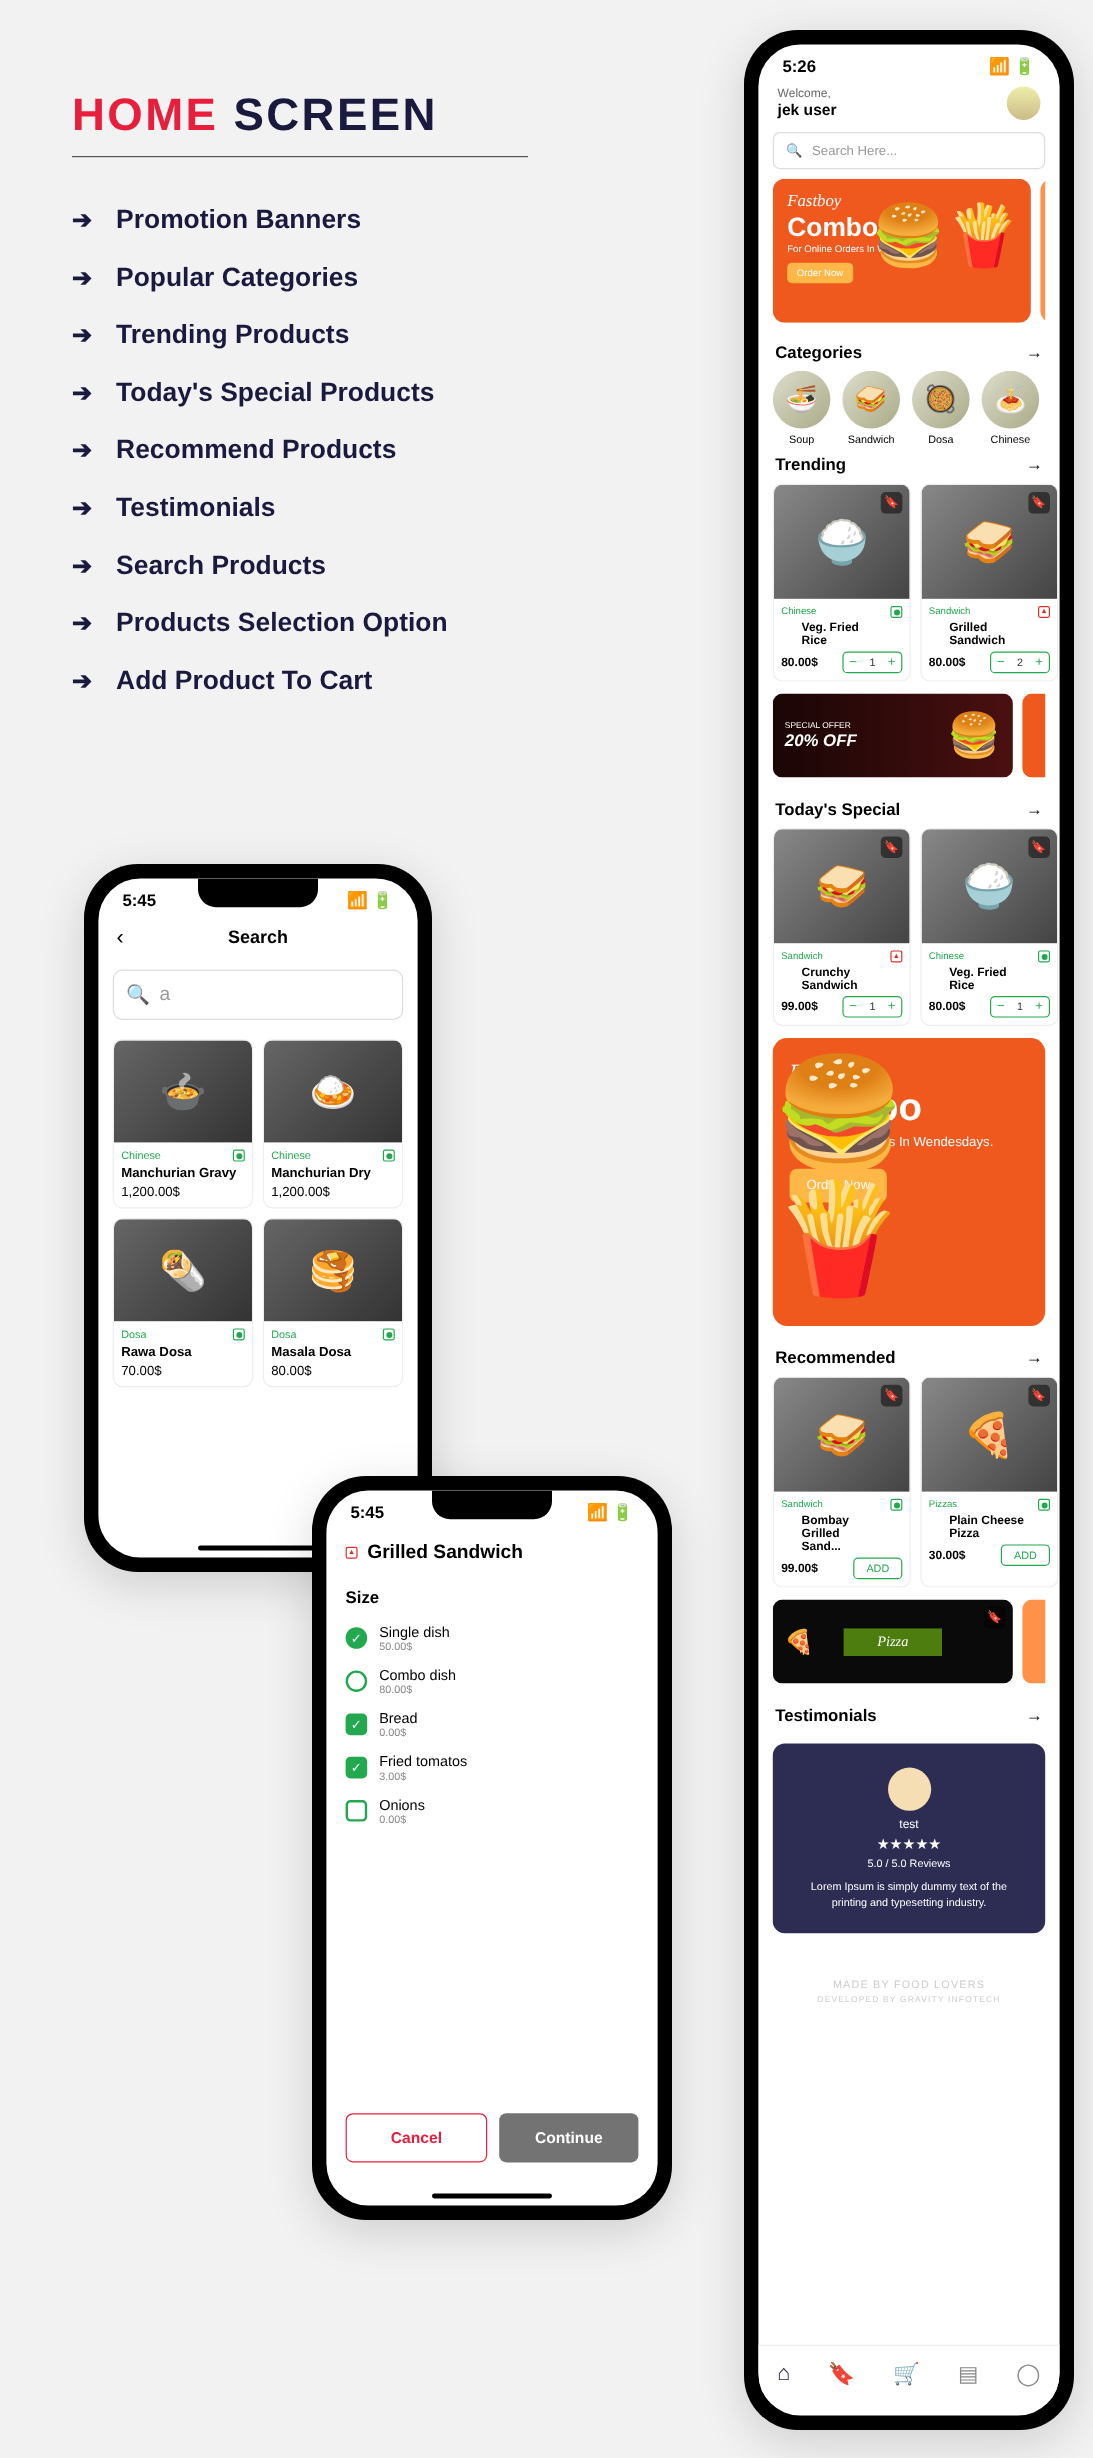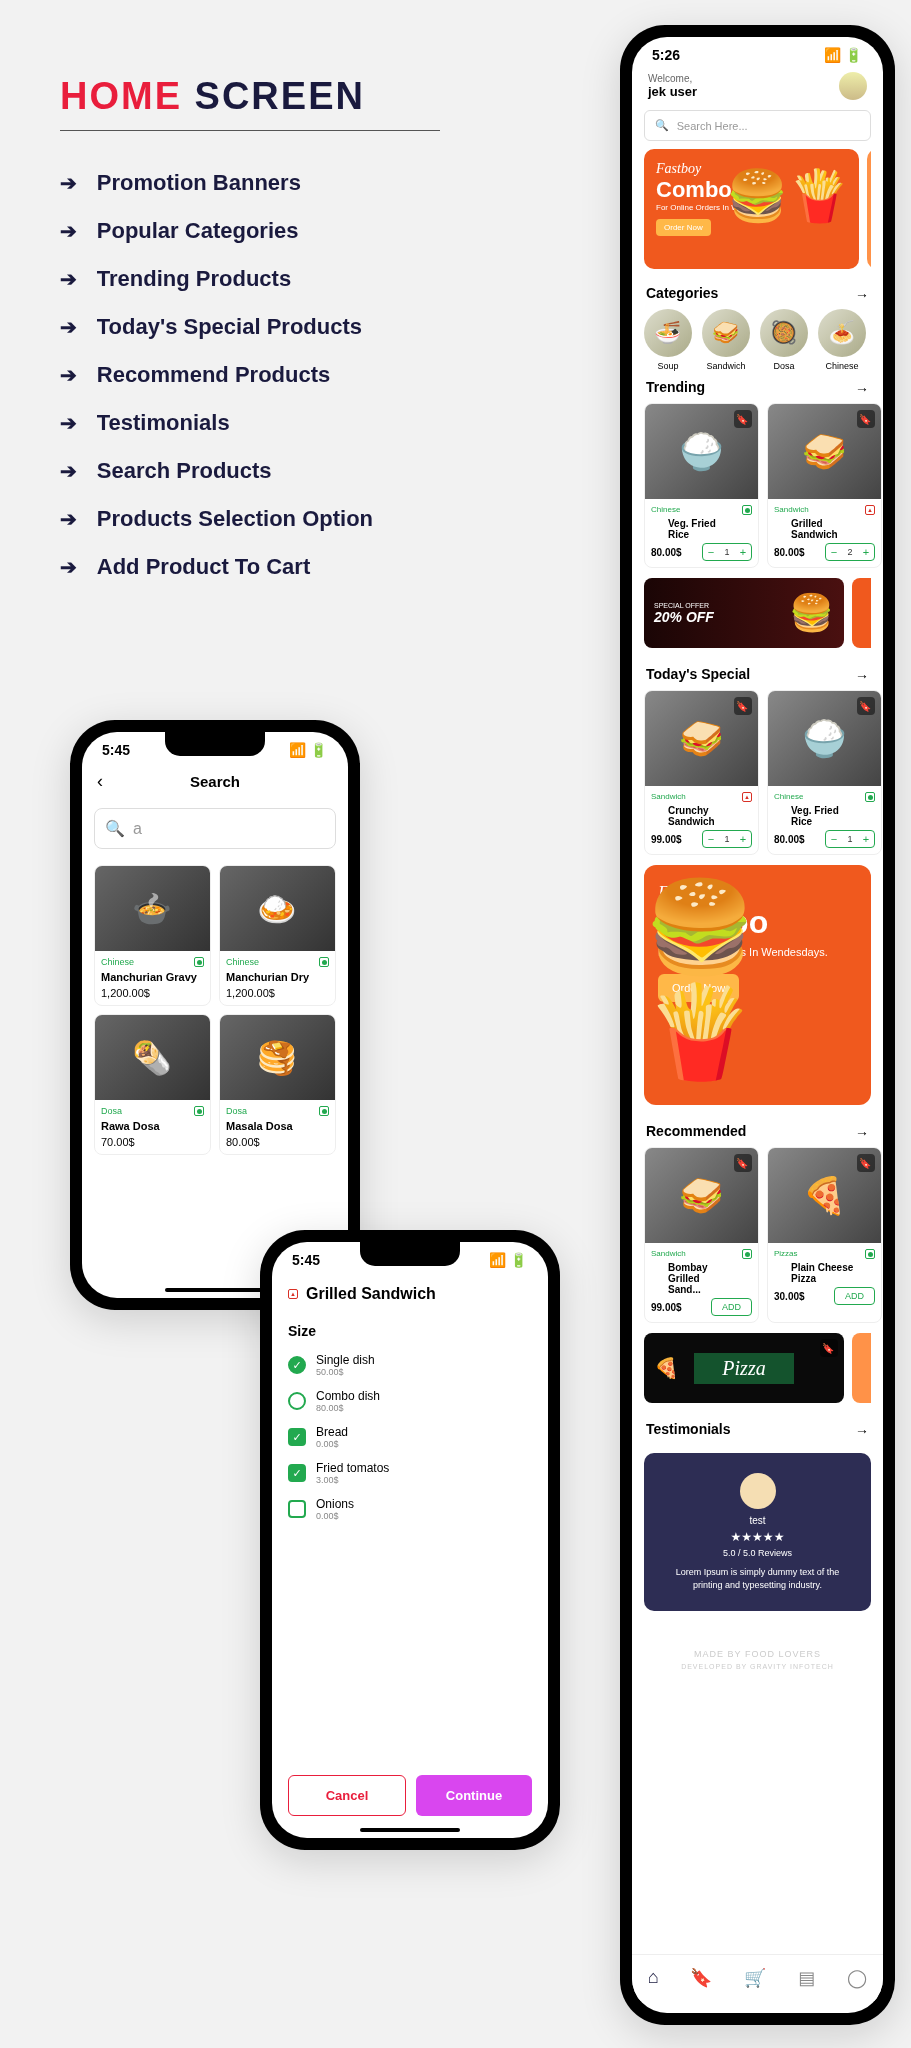--- a/index.html
+++ b/index.html
@@ -42,23 +42,23 @@
 .section-label{font-weight:700;font-size:14px;padding:8px 16px}
 .radio-row,.check-row{display:flex;align-items:center;gap:10px;padding:6px 16px}
 .radio{width:18px;height:18px;border:2px solid #22a94f;border-radius:50%;display:flex;align-items:center;justify-content:center}
 .radio.sel{background:#22a94f}
 .radio.sel::after{content:'✓';color:#fff;font-size:11px}
 .check{width:18px;height:18px;border:2px solid #22a94f;border-radius:4px;display:flex;align-items:center;justify-content:center}
 .check.sel{background:#22a94f}
 .check.sel::after{content:'✓';color:#fff;font-size:11px}
 .opt-text{font-size:12px}
 .opt-text .sub{font-size:9px;color:#888}
-.detail-buttons{position:absolute;bottom:22px;left:16px;right:16px;display:flex;gap:10px}
+.detail-buttons{position:absolute;bottom:36px;left:16px;right:16px;display:flex;gap:10px}
 .btn-cancel{flex:1;border:1px solid #e91e3c;color:#e91e3c;background:#fff;padding:12px;border-radius:6px;font-weight:600;font-size:13px}
-.btn-cont{flex:1;background:#d946ef;color:#fff;border:none;padding:12px;border-radius:6px;font-weight:600;font-size:13px}
+.btn-cont{flex:1;background:#737373;color:#fff;border:none;padding:12px;border-radius:6px;font-weight:600;font-size:13px}
 
 .phone-home{top:25px;left:620px;width:275px;height:2000px}
 .phone-home .phone-inner{overflow-y:hidden}
 .welcome{padding:4px 16px;display:flex;justify-content:space-between;align-items:center}
 .welcome .txt{font-size:10px;color:#666}
 .welcome .user{font-size:13px;font-weight:700}
 .avatar{width:28px;height:28px;border-radius:50%;background:linear-gradient(#eea,#cb8)}
 .home-search{margin:6px 12px;border:1px solid #ddd;border-radius:6px;padding:8px 10px;display:flex;align-items:center;gap:8px;font-size:11px;color:#999}
 .promo{margin:8px 12px;display:flex;gap:8px;overflow:hidden}
 .promo-card{min-width:215px;height:120px;background:#f0591e;border-radius:10px;padding:12px;color:#fff;position:relative;overflow:hidden}
@@ -91,21 +91,21 @@
 .banner2 .off{font-size:14px;font-weight:700;font-style:italic}
 .banner2 .bf{position:absolute;right:10px;font-size:36px}
 .promo-big{margin:10px 12px;background:#f0591e;border-radius:12px;padding:18px 14px;color:#fff;position:relative;height:240px;overflow:hidden}
 .promo-big .brand{font-family:cursive;font-size:18px;font-style:italic}
 .promo-big .combo{font-size:32px;font-weight:800}
 .promo-big .sub{font-size:11px;line-height:1.4;margin-top:4px}
 .promo-big .btn{background:#ffb848;color:#fff;font-size:11px;padding:8px 14px;border-radius:6px;display:inline-block;margin-top:14px}
 .promo-big .food{position:absolute;right:10px;bottom:20px;font-size:90px}
 .pizza-banner{margin:10px 12px;display:flex;gap:8px;overflow:hidden}
 .pizza-banner .p{min-width:200px;height:70px;background:#0a0a0a;border-radius:8px;color:#fff;position:relative;display:flex;align-items:center;justify-content:center}
-.pizza-banner .tag{background:#14532d;padding:4px 28px;font-family:cursive;font-size:20px;font-style:italic}
+.pizza-banner .tag{background:#4d7c0f;padding:4px 28px;font-family:cursive;font-size:12px;font-style:italic}
 .testimonial{margin:8px 12px;background:#2d2d54;border-radius:10px;padding:20px;color:#fff;text-align:center}
 .testimonial .av{width:36px;height:36px;border-radius:50%;background:#f5deb3;margin:0 auto 6px}
 .testimonial .name{font-size:10px;margin-bottom:4px}
 .testimonial .stars{font-size:12px;margin-bottom:4px}
 .testimonial .score{font-size:9px;margin-bottom:8px}
 .testimonial .text{font-size:9px;line-height:1.4}
 .logo-block{text-align:center;padding:20px;color:#ccc}
 .logo-block .logo{font-size:30px;font-weight:900;line-height:1;letter-spacing:1px}
 .logo-block .logo .pink{color:#f7bcc7}
 .logo-block .made{font-size:9px;margin-top:10px;letter-spacing:1px}

